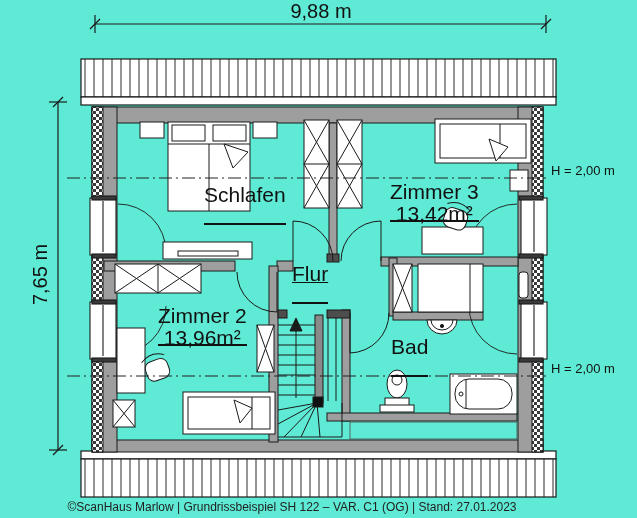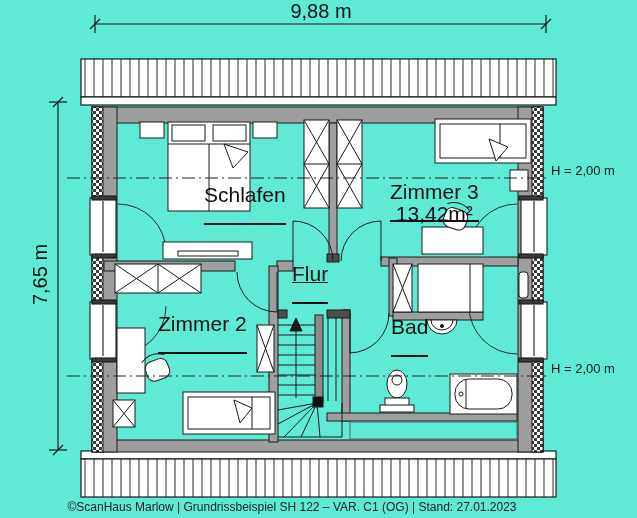--- a/index.html
+++ b/index.html
@@ -292,27 +292,28 @@
 
 <div class="lbl" style="left:204px;top:184px;">
   <span class="room-name">Schlafen</span><br>
 </div>
 
 <div class="lbl" style="left:362px;top:181px;margin-left:28px;">
   <span class="room-name">Zimmer 3</span><br>
   <span class="room-area">13,42m²</span>
 </div>
 
-<div class="lbl" style="left:158px;top:305px;margin-top:8px;">
+<div class="lbl" style="left:158px;top:305px;">
   <span class="room-name">Zimmer 2</span><br>
+  <span class="room-area">13,96m²</span>
 </div>
 
 <div class="lbl" style="left:292px;top:263px;text-decoration:underline;">
   <span class="room-name">Flur</span><br>
 </div>
 
-<div class="lbl" style="left:391px;top:316px;">
+<div class="lbl" style="left:391px;top:336px;">
   <span class="room-name">Bad</span><br>
 </div>
 
 <div class="footer">©ScanHaus Marlow | Grundrissbeispiel SH 122 – VAR. C1 (OG) | Stand: 27.01.2023</div>
 
 </div>
 
 </body></html>

